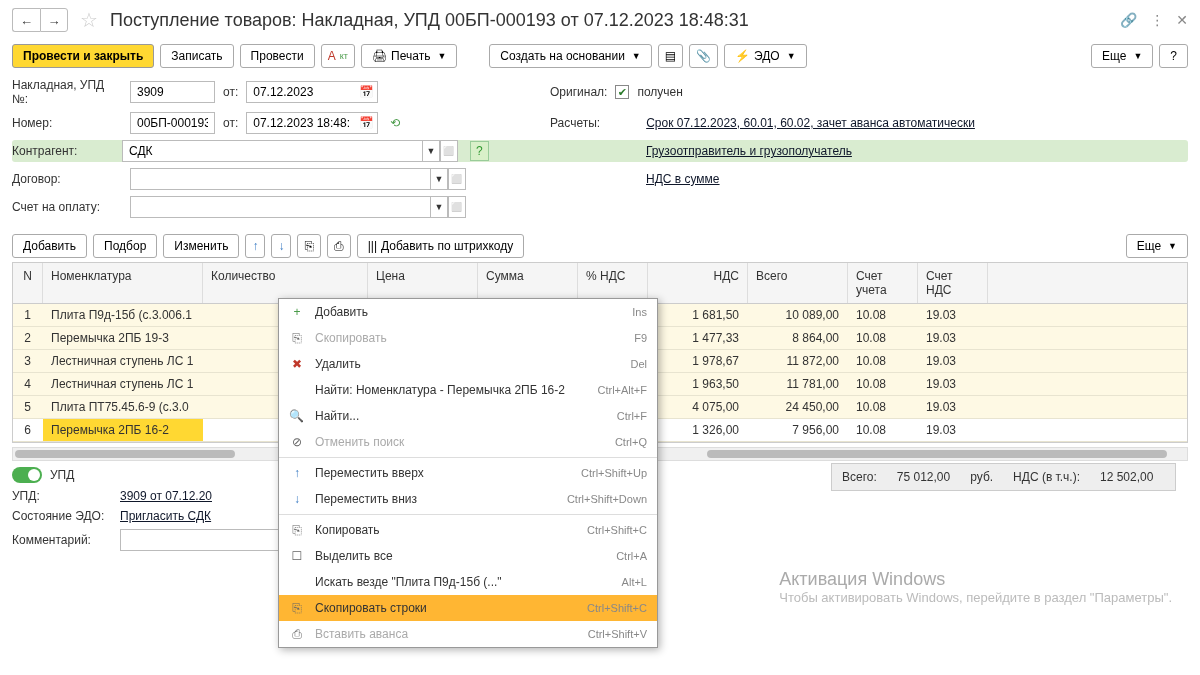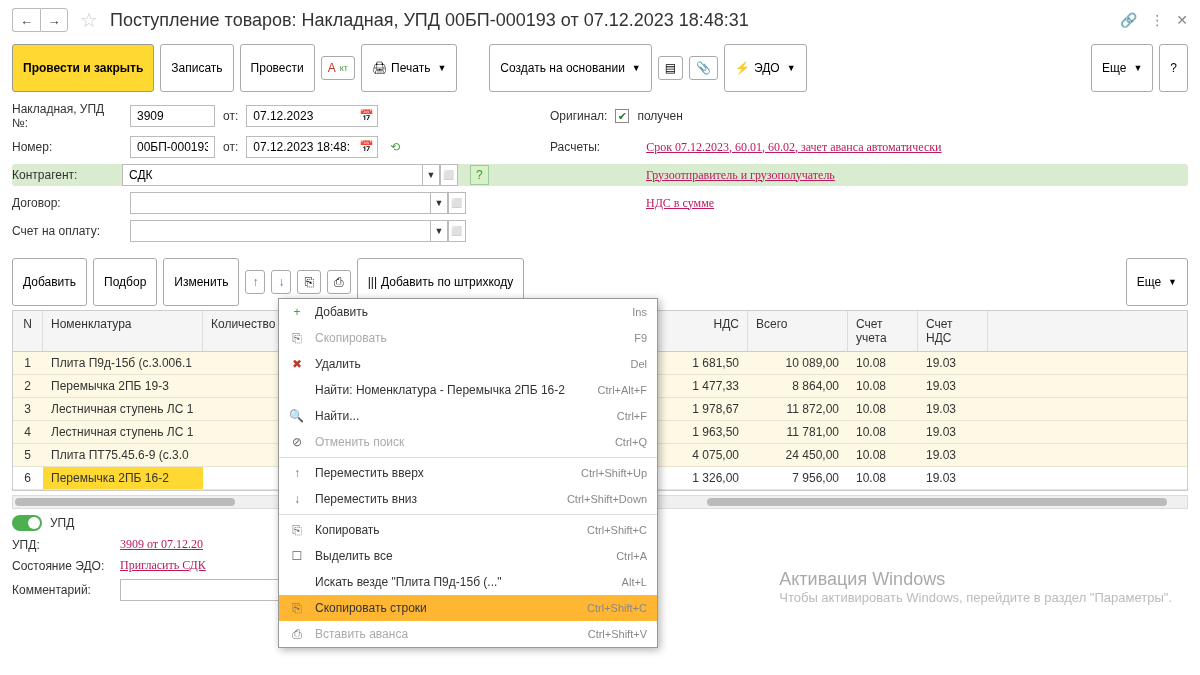--- a/index.html
+++ b/index.html
@@ -7,35 +7,35 @@
 .header { display: flex; align-items: center; padding: 8px 12px; gap: 8px; }
 .nav-btn { width: 28px; height: 24px; border: 1px solid #bbb; background: #fff; display: inline-flex; align-items: center; justify-content: center; cursor: pointer; }
 .nav-group { display: flex; }
 .nav-group .nav-btn:first-child { border-radius: 3px 0 0 3px; border-right: none; }
 .nav-group .nav-btn:last-child { border-radius: 0 3px 3px 0; }
 .star { color: #ccc; font-size: 20px; margin: 0 4px; }
 .title { font-size: 18px; color: #333; flex: 1; }
 .header-right { display: flex; gap: 12px; align-items: center; }
 .icon-btn { color: #888; cursor: pointer; font-size: 14px; }
 .toolbar { display: flex; align-items: center; padding: 4px 12px; gap: 6px; }
-.btn { padding: 16px 10px; border: 1px solid #aaa; background: #fff; border-radius: 3px; cursor: pointer; font-size: 12px; display: inline-flex; align-items: center; gap: 4px; }
+.btn { padding: 4px 10px; border: 1px solid #aaa; background: #fff; border-radius: 3px; cursor: pointer; font-size: 12px; display: inline-flex; align-items: center; gap: 4px; }
 .btn-yellow { background: #ffd832; border-color: #999; font-weight: bold; }
 .btn-icon { padding: 4px 6px; }
 .chevron { font-size: 9px; margin-left: 3px; }
 .form-area { padding: 6px 12px; }
 .form-row { display: flex; align-items: center; margin-bottom: 6px; gap: 8px; }
 .form-label { width: 100px; color: #333; }
 .input { border: 1px solid #bbb; padding: 3px 6px; background: #fff; font-size: 12px; }
 .input-dropdown { display: flex; }
 .input-dropdown .input { border-right: none; }
 .dd-btn { width: 18px; border: 1px solid #bbb; background: #fff; display: flex; align-items: center; justify-content: center; font-size: 9px; cursor: pointer; }
 .cal-btn { width: 22px; border: 1px solid #bbb; border-left: none; background: #fff; display: flex; align-items: center; justify-content: center; cursor: pointer; }
 .right-col { position: absolute; left: 550px; display: flex; align-items: center; gap: 8px; }
 .checkbox { width: 14px; height: 14px; border: 1px solid #888; display: inline-flex; align-items: center; justify-content: center; color: #2a7a2a; font-size: 11px; }
-.link { color: #be185d; text-decoration: underline; cursor: pointer; font-family: Liberation Serif, serif; }
+.link { color: #0f172a; text-decoration: underline; cursor: pointer; }
 .green-row { background: #d9ecd0; padding: 0; border-radius: 3px; }
 .green-row .form-label { }
 .table-toolbar { display: flex; align-items: center; padding: 4px 12px; gap: 6px; }
 .table { border: 1px solid #ccc; margin: 0 12px; }
 .table-header { display: flex; background: #f5f5f5; border-bottom: 1px solid #ccc; }
 .th { padding: 6px 8px; border-right: 1px solid #ddd; font-size: 12px; }
 .table-body { }
 .tr { display: flex; border-bottom: 1px solid #e8e4d0; background: #fef9e4; }
 .tr:nth-child(odd) { background: #fef9e4; }
 .tr.selected { background: #fff; }
@@ -363,20 +363,27 @@
 
 <div class="scrollbar">
   <div class="scroll-thumb"></div>
   <div class="scroll-thumb2"></div>
 </div>
 
 <div class="footer">
   <div class="form-row" style="position:relative">
     <span class="toggle"></span>
     <span>УПД</span>
+    <div class="totals-bar" style="top:-4px">
+      <span>Всего:</span>
+      <span>75 012,00</span>
+      <span>руб.</span>
+      <span>НДС (в т.ч.):</span>
+      <span>12 502,00</span>
+    </div>
   </div>
   <div class="form-row">
     <span class="form-label">УПД:</span>
     <a class="link">3909 от 07.12.20</a>
   </div>
   <div class="form-row">
     <span class="form-label">Состояние ЭДО:</span>
     <a class="link">Пригласить СДК</a>
   </div>
   <div class="form-row">

